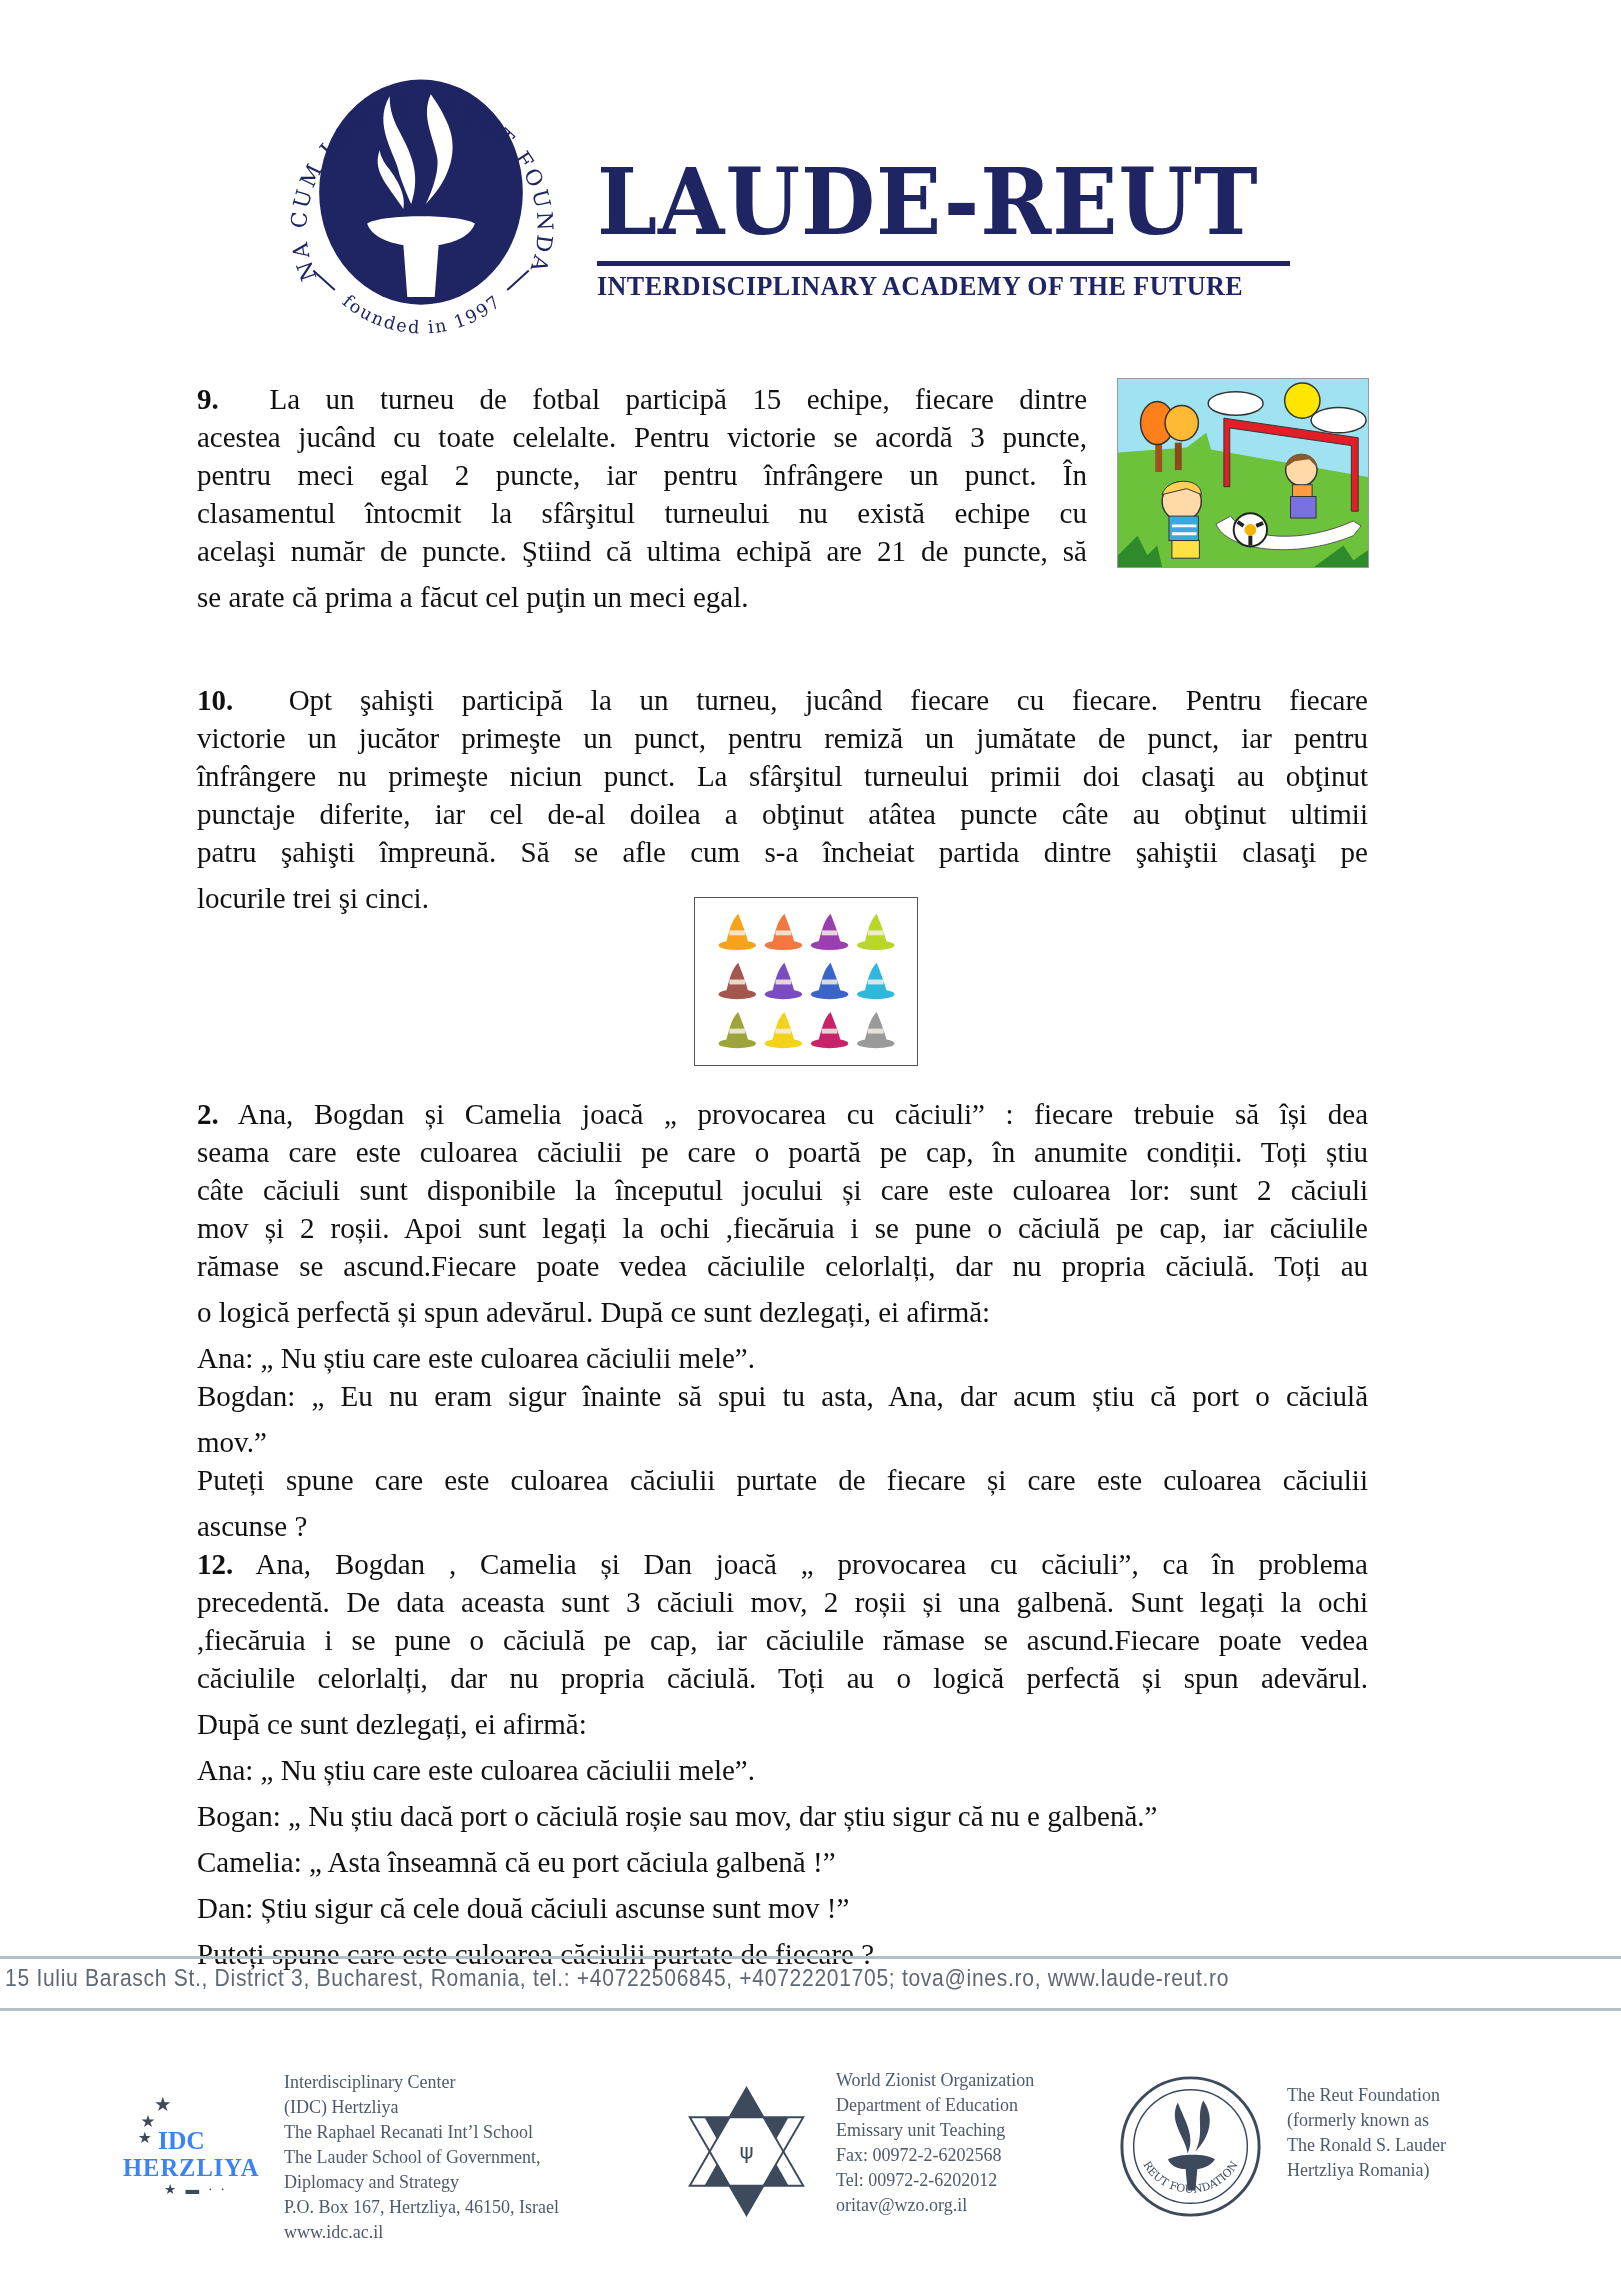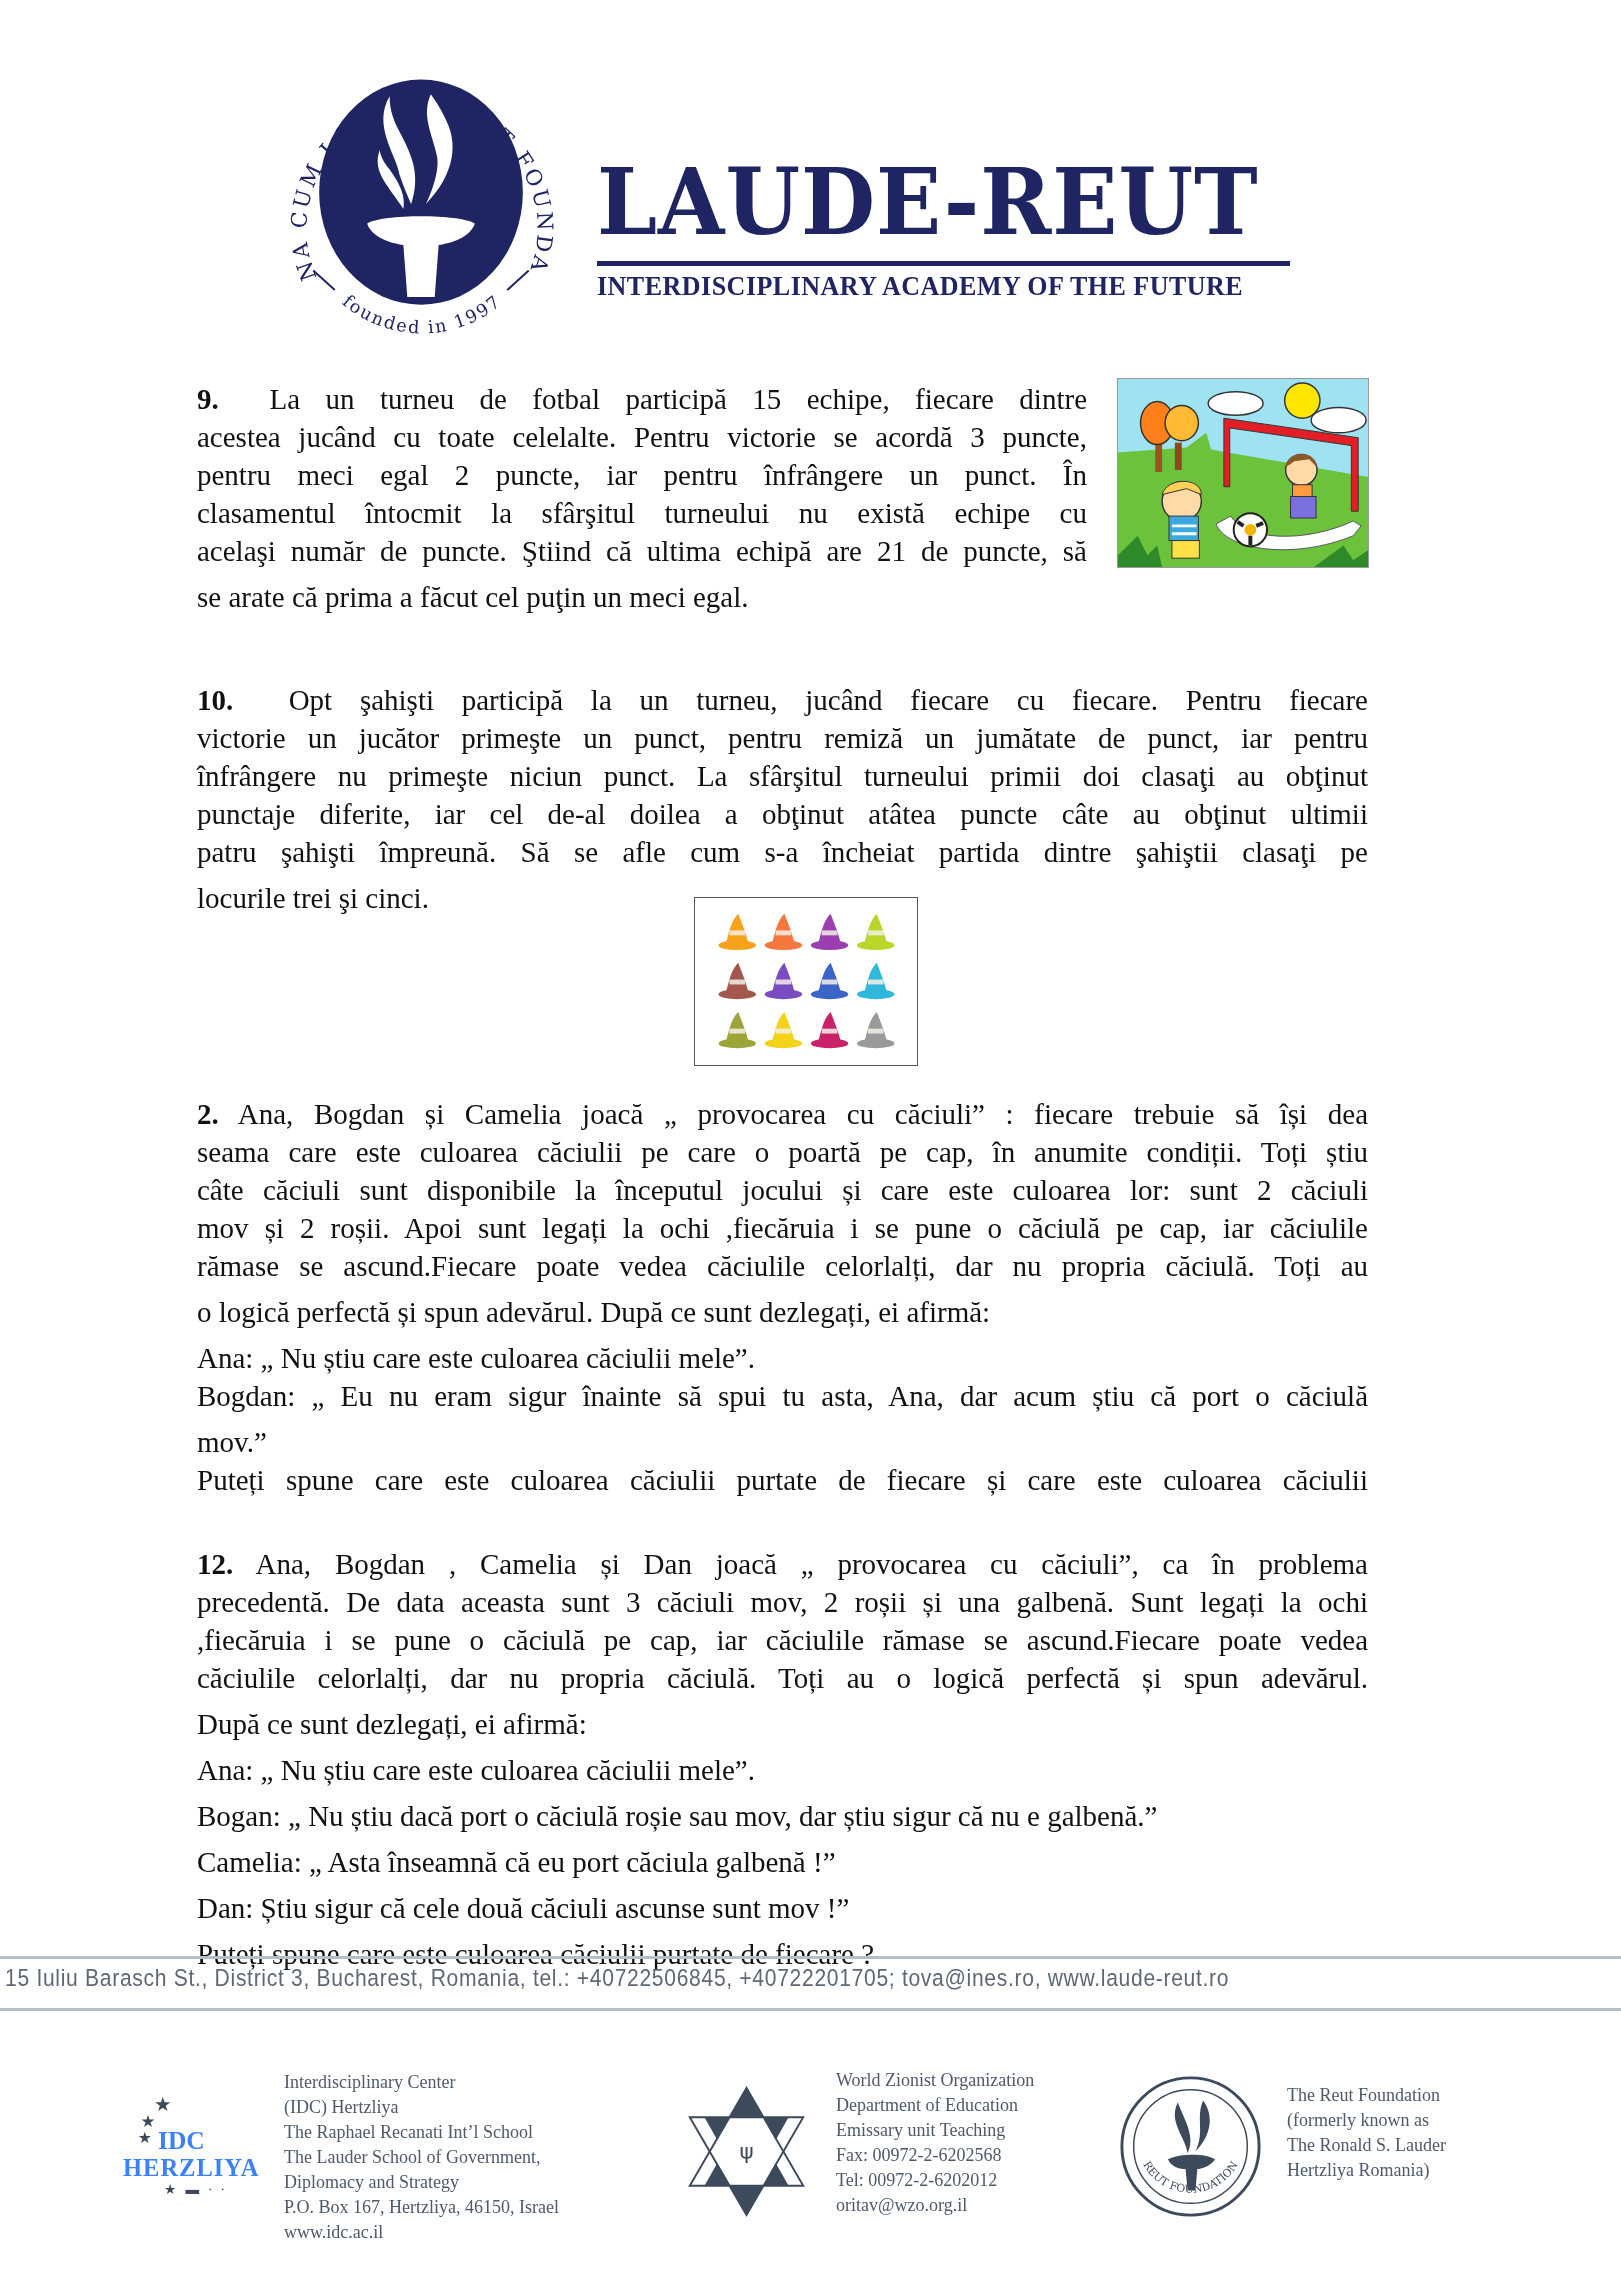--- a/index.html
+++ b/index.html
@@ -186,20 +186,21 @@
   <span class="line j"><b>2.</b> <span>Ana, Bogdan și Camelia joacă „ provocarea cu căciuli” : fiecare trebuie să își dea</span></span>
   <span class="line j">seama care este culoarea căciulii pe care o poartă pe cap, în anumite condiții. Toți știu</span>
   <span class="line j">câte căciuli sunt disponibile la începutul jocului și care este culoarea lor: sunt 2 căciuli</span>
   <span class="line j">mov și 2 roșii. Apoi sunt legați la ochi ,fiecăruia i se pune o căciulă pe cap, iar căciulile</span>
   <span class="line j">rămase se ascund.Fiecare poate vedea căciulile celorlalți, dar nu propria căciulă. Toți au</span>
   <span class="line l">o logică perfectă și spun adevărul. După ce sunt dezlegați, ei afirmă:</span>
   <span class="line l">Ana: „ Nu știu care este culoarea căciulii mele”.</span>
   <span class="line j">Bogdan: „ Eu nu eram sigur înainte să spui tu asta, Ana, dar acum știu că port o căciulă</span>
   <span class="line l">mov.”</span>
   <span class="line j">Puteți spune care este culoarea căciulii purtate de fiecare și care este culoarea căciulii</span>
+  <span class="line l">ascunse ?</span>
 </div>
 
 <div class="para p12">
   <span class="line j"><b>12.</b> <span>Ana, Bogdan , Camelia și Dan joacă „ provocarea cu căciuli”, ca în problema</span></span>
   <span class="line j">precedentă. De data aceasta sunt 3 căciuli mov, 2 roșii și una galbenă. Sunt legați la ochi</span>
   <span class="line j">,fiecăruia i se pune o căciulă pe cap, iar căciulile rămase se ascund.Fiecare poate vedea</span>
   <span class="line j">căciulile celorlalți, dar nu propria căciulă. Toți au o logică perfectă și spun adevărul.</span>
   <span class="line l">După ce sunt dezlegați, ei afirmă:</span>
   <span class="line l">Ana: „ Nu știu care este culoarea căciulii mele”.</span>
   <span class="line l">Bogan: „ Nu știu dacă port o căciulă roșie sau mov, dar știu sigur că nu e galbenă.”</span>

